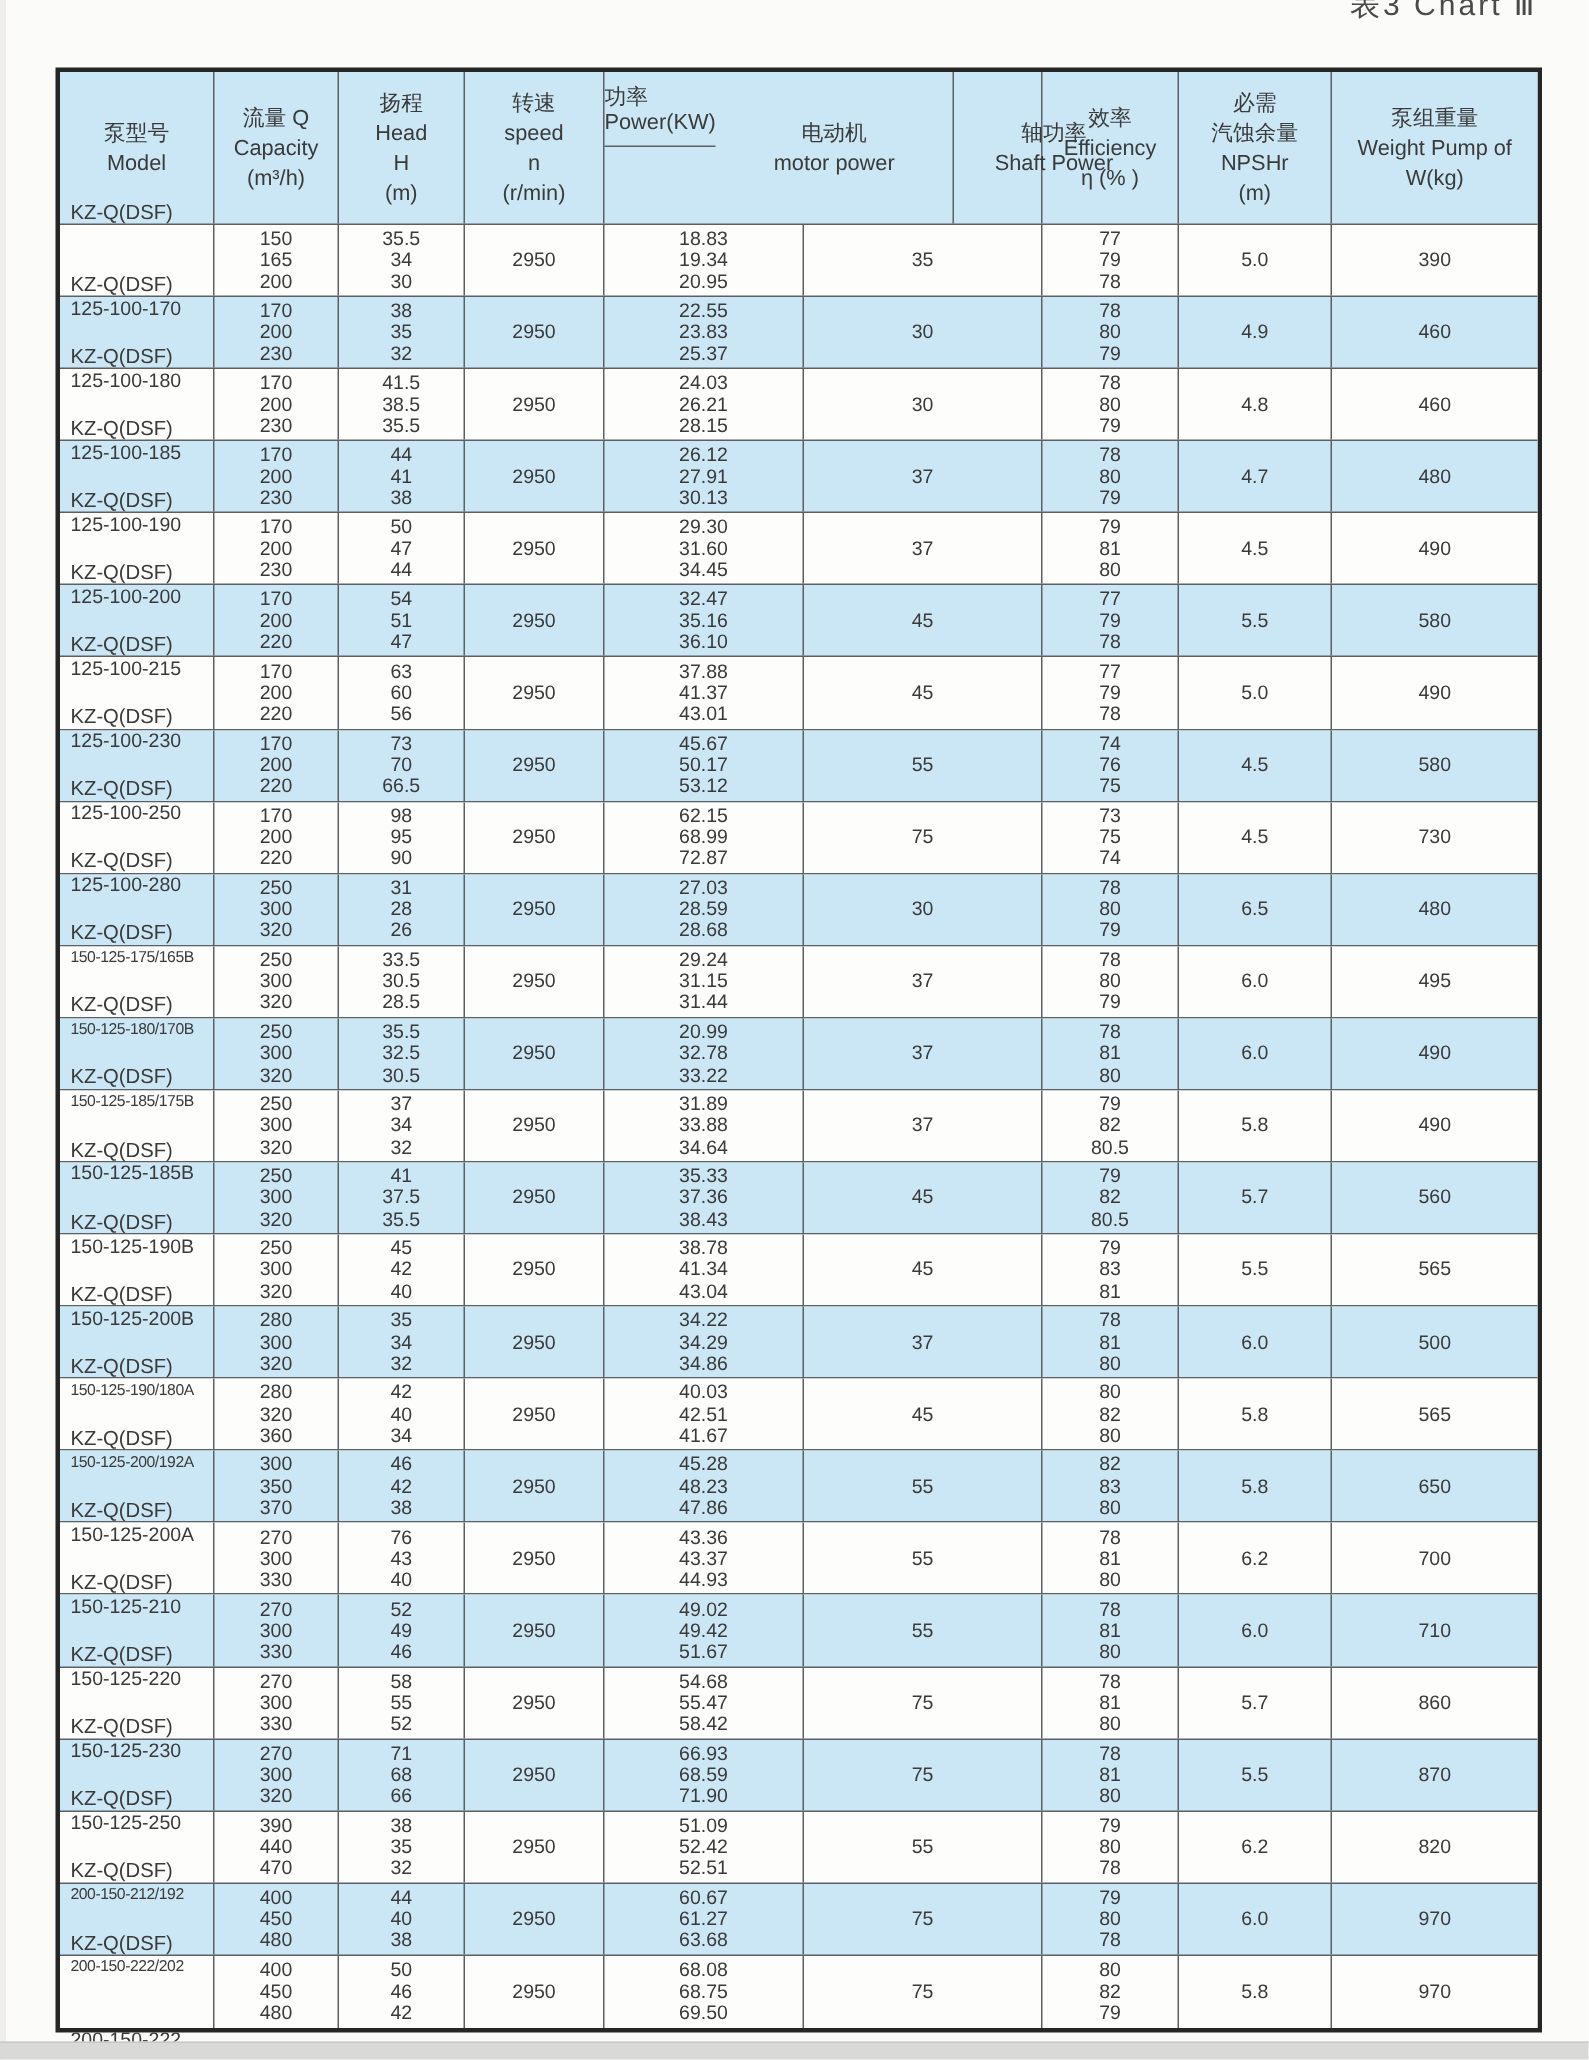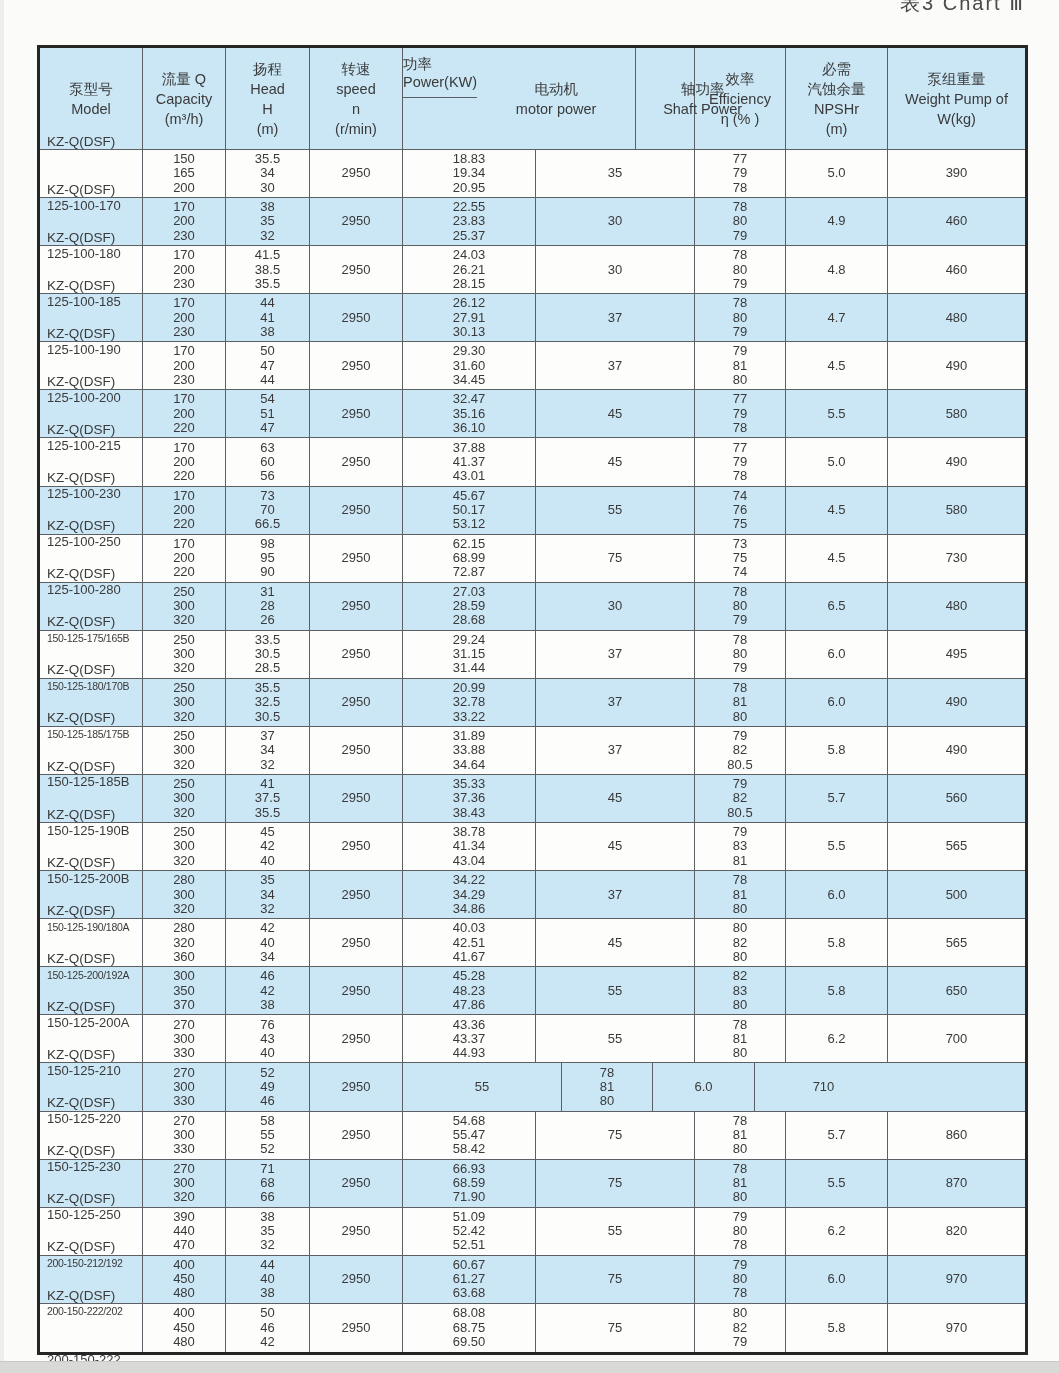--- a/index.html
+++ b/index.html
@@ -720,20 +720,25 @@
           <div>270</div>
           <div>300</div>
           <div>330</div>
         </div>
     <div class="cell c-head">
           <div>52</div>
           <div>49</div>
           <div>46</div>
         </div>
     <div class="cell c-speed">2950</div>
+    <div class="cell c-shaft">
+          <div>49.02</div>
+          <div>49.42</div>
+          <div>51.67</div>
+        </div>
     <div class="cell c-motor">55</div>
     <div class="cell c-eff">
           <div>78</div>
           <div>81</div>
           <div>80</div>
         </div>
     <div class="cell c-npshr">6.0</div>
     <div class="cell c-weight">710</div>
   </div>
 

